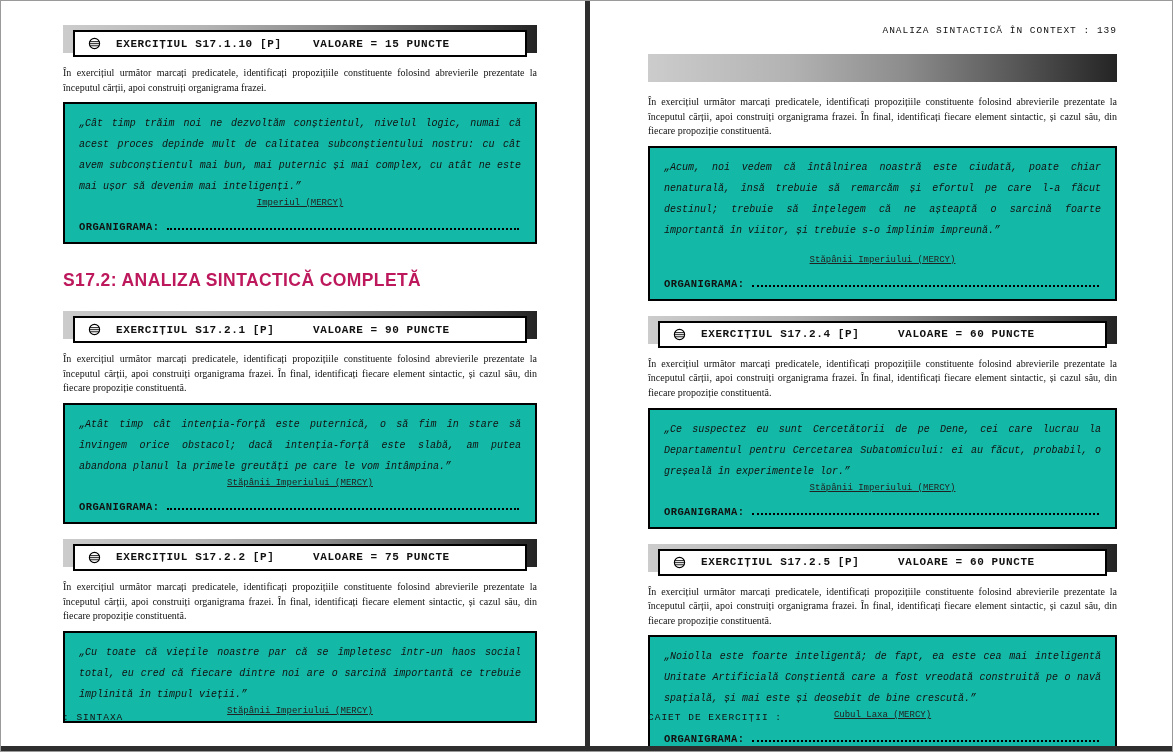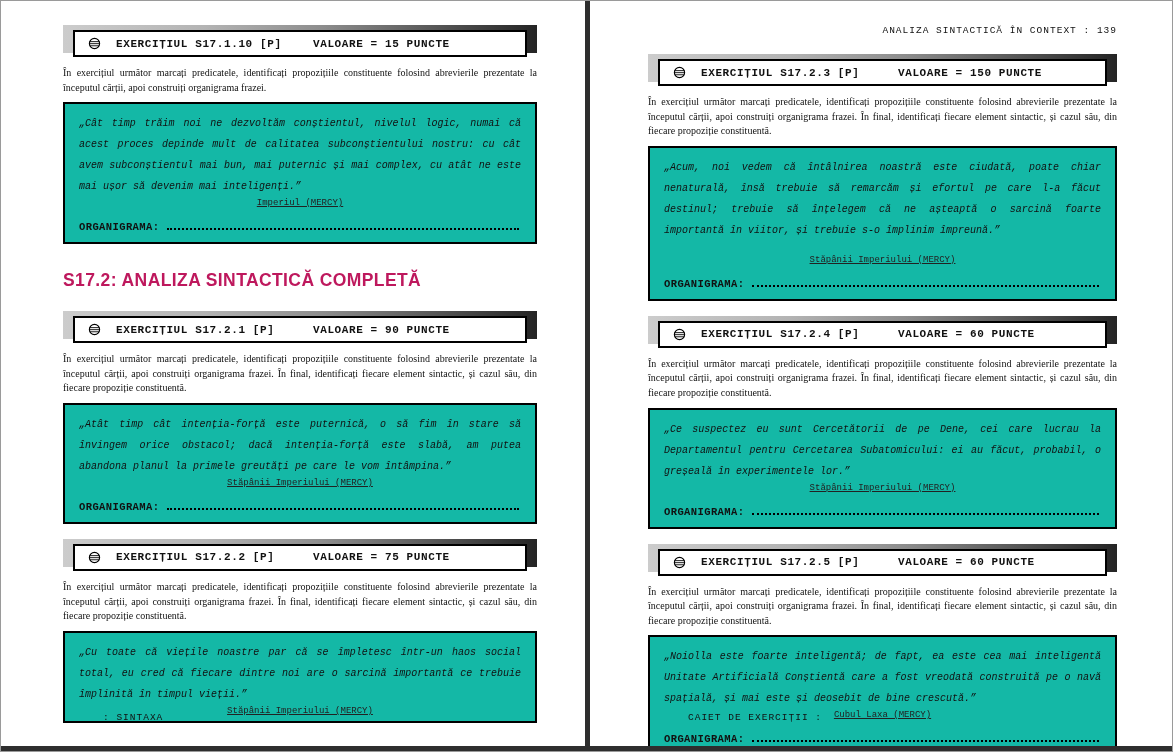--- a/index.html
+++ b/index.html
@@ -62,21 +62,21 @@
 
   .section-heading {
     font-family:"Liberation Sans","DejaVu Sans",sans-serif;
     font-weight:bold; font-size:17.5px; letter-spacing:0.4px;
     margin:26px 0 20px 0; color:#be185d;
   }
 
   .page-footer {
     position:absolute; bottom:28px; left:62px; right:48px;
     font-family:"Liberation Mono","DejaVu Sans Mono",monospace;
-    font-size:9.5px; letter-spacing:1px;padding-left:40px;
+    font-size:9.5px; letter-spacing:1px;
   }
   .page.right .page-footer { text-align:left; left:58px; right:52px; }
 </style>
 </head>
 <body>
 
 <div class="sheet">
 
   <div class="page left">
 
@@ -158,30 +158,20 @@
   </div>
 
   <div class="center-divider"></div>
 
   <div class="page right">
     <div class="running-head rt">ANALIZA SINTACTICĂ ÎN CONTEXT : 139</div>
 
     <section>
       <div class="ex-header">
         <div class="ex-grad"></div>
-        <div class="ex-box">
-          <span class="ex-icon">
-              <svg viewBox="0 0 16 16" width="13" height="13">
-                <circle cx="8" cy="8" r="6.3" fill="none" stroke="#000" stroke-width="1.4"></circle>
-                <path d="M2.2 5.7 h11.6 M1.7 8.2 h12.6 M2.6 10.8 h10.8" stroke="#000" stroke-width="1.1" fill="none"></path>
-              </svg>
-            </span>
-          <span class="ex-title">EXERCIȚIUL S17.2.3 [P]</span>
-          <span class="ex-value">VALOARE = 150 PUNCTE</span>
-        </div>
       </div>
       <p class="instr">În exercițiul următor marcați predicatele, identificați propozițiile constituente folosind abrevierile prezentate la începutul cărții, apoi construiți organigrama frazei. În final, identificați fiecare element sintactic, și cazul său, din fiecare propoziție constituentă.</p>
       <div class="qbox">
         <p class="quote">„Acum, noi vedem că întâlnirea noastră este ciudată, poate chiar nenaturală, însă trebuie să remarcăm și efortul pe care l-a făcut destinul; trebuie să înțelegem că ne așteaptă o sarcină foarte importantă în viitor, și trebuie s-o împlinim împreună.”</p>
         <div class="attr gap-before">Stăpânii Imperiului (MERCY)</div>
         <div class="org-row">
           <span class="org-label">ORGANIGRAMA:</span>
           <span class="org-leader"></span>
         </div>
       </div>

